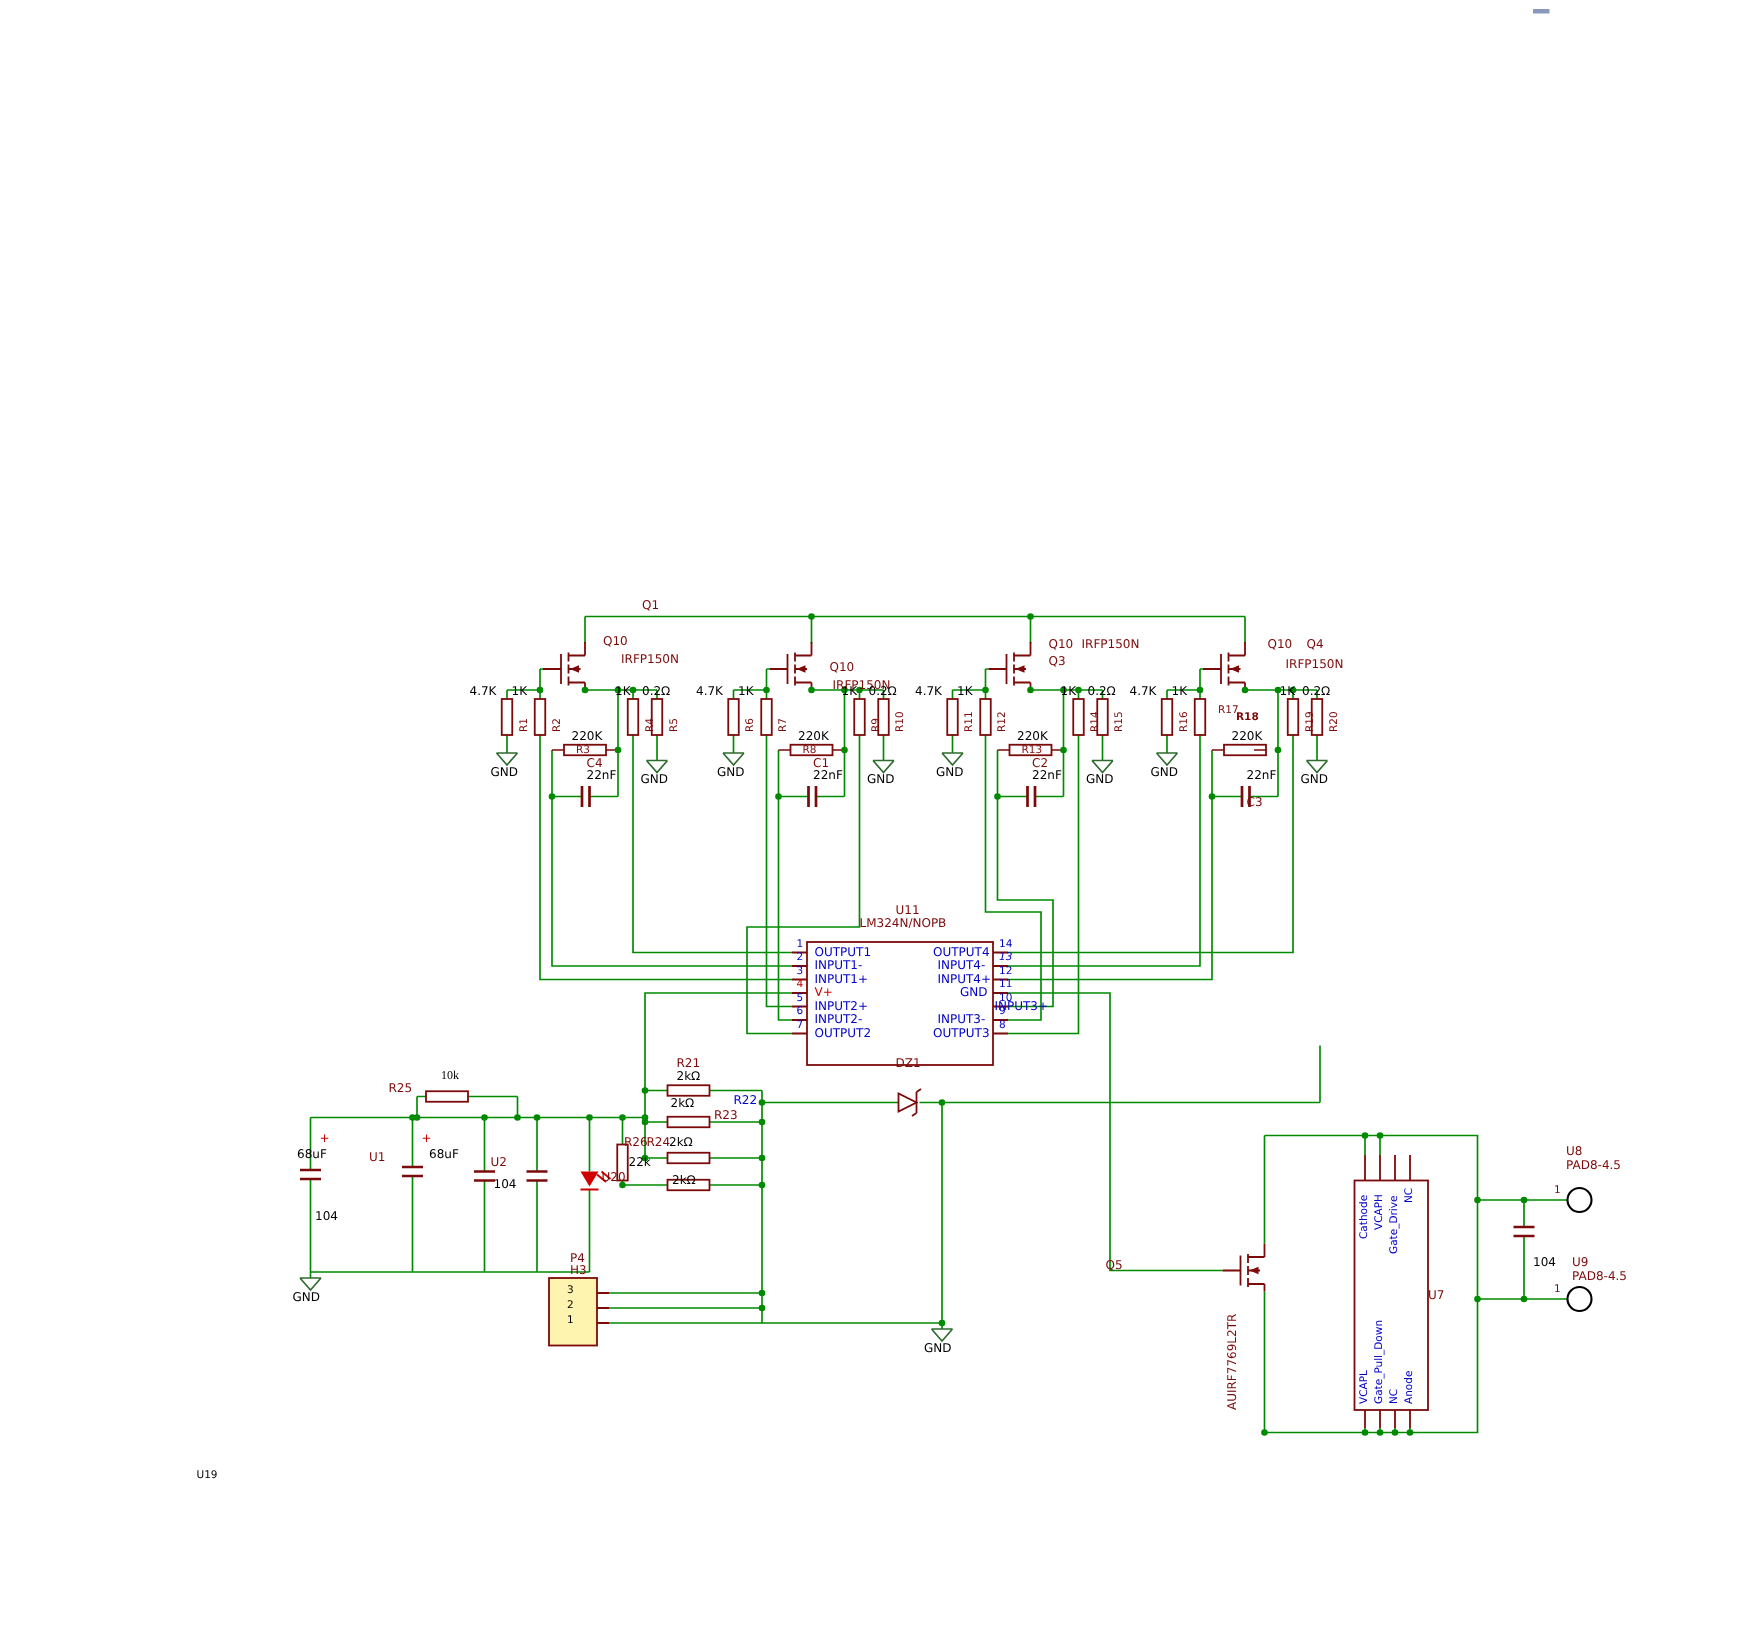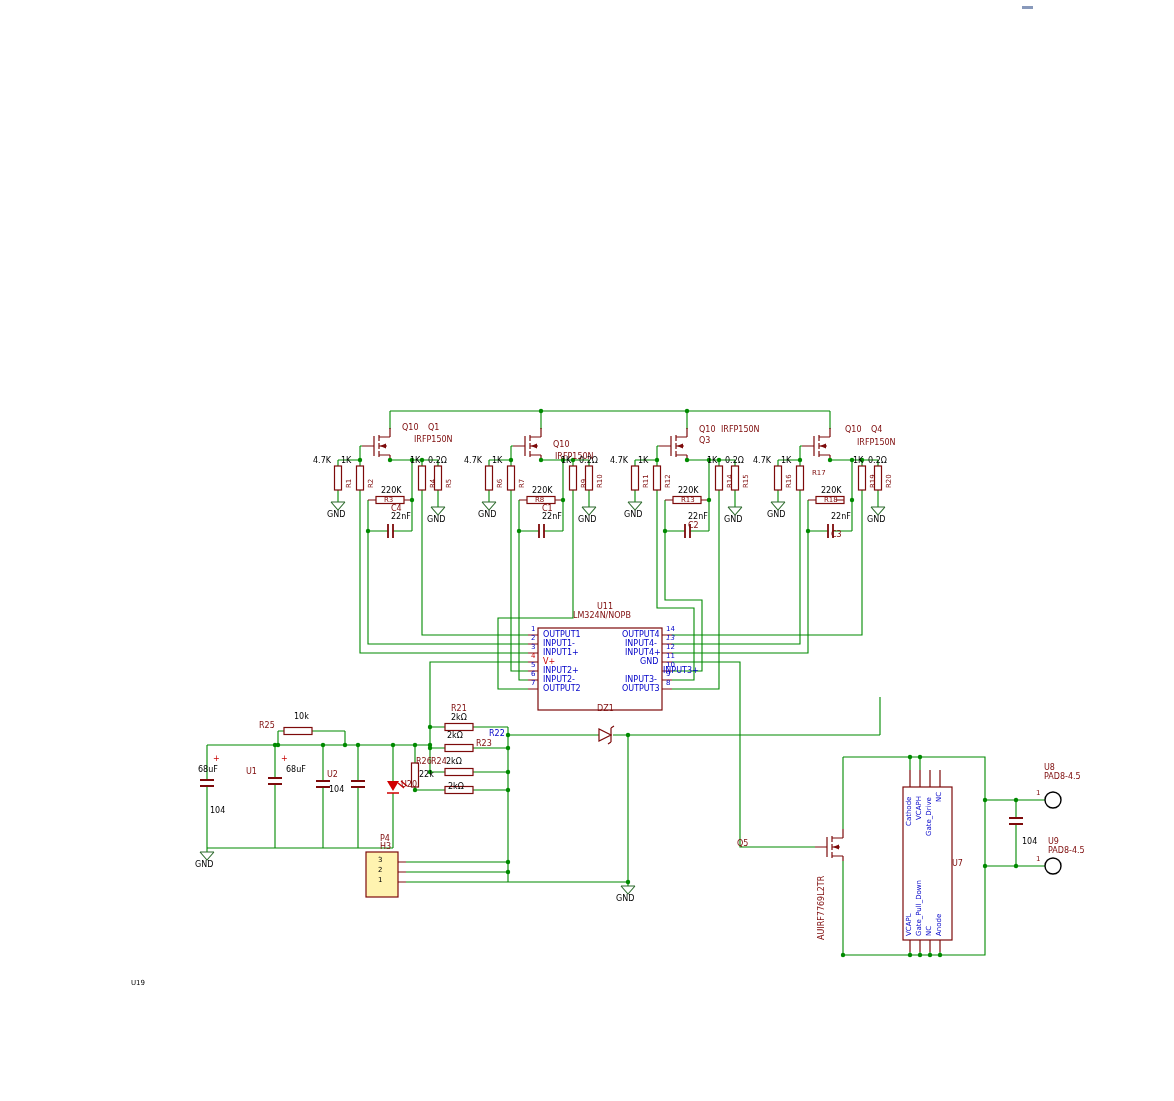--- a/index.html
+++ b/index.html
@@ -214,21 +214,21 @@
         <circle cx="843" cy="955" r="2.2"></circle>
     </g>
   </svg>
 
   <div id="labels">
       <div class="lbl c-k" style="left: 313px; top: 457px;">4.7K</div>
       <div class="lbl c-k" style="left: 341px; top: 457px;">1K</div>
       <div class="lbl c-m rot s7" style="left: 346px; top: 488px;">R1</div>
       <div class="lbl c-m rot s7" style="left: 368px; top: 488px;">R2</div>
       <div class="lbl c-m" style="left: 402px; top: 424px;">Q10</div>
-      <div class="lbl c-m" style="left: 428px; top: 424px;">Q1</div>
+      <div class="lbl c-m" style="left: 428px; top: 400px;">Q1</div>
       <div class="lbl c-m" style="left: 414px; top: 436px;">IRFP150N</div>
       <div class="lbl c-k" style="left: 410px; top: 457px;">1K</div>
       <div class="lbl c-k" style="left: 428px; top: 457px;">0.2Ω</div>
       <div class="lbl c-m rot s7" style="left: 430px; top: 488px;">R4</div>
       <div class="lbl c-m rot s7" style="left: 446px; top: 488px;">R5</div>
       <div class="lbl c-k" style="left: 327px; top: 511px;">GND</div>
       <div class="lbl c-k" style="left: 427px; top: 516px;">GND</div>
       <div class="lbl c-k" style="left: 381px; top: 487px;">220K</div>
       <div class="lbl c-m s7" style="left: 384px; top: 497px;">R3</div>
       <div class="lbl c-m" style="left: 391px; top: 505px;">C4</div>
@@ -257,37 +257,37 @@
       <div class="lbl c-m" style="left: 721px; top: 426px;">IRFP150N</div>
       <div class="lbl c-m" style="left: 699px; top: 437px;">Q3</div>
       <div class="lbl c-k" style="left: 707px; top: 457px;">1K</div>
       <div class="lbl c-k" style="left: 725px; top: 457px;">0.2Ω</div>
       <div class="lbl c-m rot s7" style="left: 727px; top: 488px;">R14</div>
       <div class="lbl c-m rot s7" style="left: 743px; top: 488px;">R15</div>
       <div class="lbl c-k" style="left: 624px; top: 511px;">GND</div>
       <div class="lbl c-k" style="left: 724px; top: 516px;">GND</div>
       <div class="lbl c-k" style="left: 678px; top: 487px;">220K</div>
       <div class="lbl c-m s7" style="left: 681px; top: 497px;">R13</div>
-      <div class="lbl c-m" style="left: 688px; top: 505px; margin-top: 17px;">C2</div>
+      <div class="lbl c-m" style="left: 688px; top: 505px;">C2</div>
       <div class="lbl c-k" style="left: 688px; top: 513px;">22nF</div>
       <div class="lbl c-k" style="left: 753px; top: 457px;">4.7K</div>
       <div class="lbl c-k" style="left: 781px; top: 457px;">1K</div>
       <div class="lbl c-m rot s7" style="left: 786px; top: 488px;">R16</div>
       <div class="lbl c-m s7" style="left: 812px; top: 470px;">R17</div>
       <div class="lbl c-m" style="left: 845px; top: 426px;">Q10</div>
       <div class="lbl c-m" style="left: 871px; top: 426px;">Q4</div>
       <div class="lbl c-m" style="left: 857px; top: 439px;">IRFP150N</div>
       <div class="lbl c-k" style="left: 853px; top: 457px;">1K</div>
       <div class="lbl c-k" style="left: 868px; top: 457px;">0.2Ω</div>
       <div class="lbl c-m rot s7" style="left: 870px; top: 488px;">R19</div>
       <div class="lbl c-m rot s7" style="left: 886px; top: 488px;">R20</div>
       <div class="lbl c-k" style="left: 767px; top: 511px;">GND</div>
       <div class="lbl c-k" style="left: 867px; top: 516px;">GND</div>
       <div class="lbl c-k" style="left: 821px; top: 487px;">220K</div>
-      <div class="lbl c-m s7" style="left: 824px; top: 497px;">R18</div>
+      <div class="lbl c-m s7" style="left: 824px; top: 475px; font-weight: bold;">R18</div>
       <div class="lbl c-m" style="left: 831px; top: 505px; margin-top: 26px;">C3</div>
       <div class="lbl c-k" style="left: 831px; top: 513px;">22nF</div>
       <div class="lbl c-m" style="left: 597px; top: 603px;">U11</div>
       <div class="lbl c-m" style="left: 573px; top: 612px;">LM324N/NOPB</div>
       <div class="lbl c-b s7" style="left: 531px; top: 626px;">1</div>
       <div class="lbl c-b s7" style="left: 531px; top: 635px;">2</div>
       <div class="lbl c-b s7" style="left: 531px; top: 644px;">3</div>
       <div class="lbl c-r s7" style="left: 531px; top: 653px;">4</div>
       <div class="lbl c-b s7" style="left: 531px; top: 662px;">5</div>
       <div class="lbl c-b s7" style="left: 531px; top: 671px;">6</div>
@@ -307,21 +307,21 @@
       <div class="lbl c-b" style="left: 543px; top: 676px;">INPUT2-</div>
       <div class="lbl c-b" style="left: 543px; top: 685px;">OUTPUT2</div>
       <div class="lbl c-b" style="left: 622px; top: 631px;">OUTPUT4</div>
       <div class="lbl c-b" style="left: 625px; top: 640px;">INPUT4-</div>
       <div class="lbl c-b" style="left: 625px; top: 649px;">INPUT4+</div>
       <div class="lbl c-b" style="left: 640px; top: 658px;">GND</div>
       <div class="lbl c-b" style="left: 625px; top: 667px; margin-left: 38px;">INPUT3+</div>
       <div class="lbl c-b" style="left: 625px; top: 676px;">INPUT3-</div>
       <div class="lbl c-b" style="left: 622px; top: 685px;">OUTPUT3</div>
       <div class="lbl c-m" style="left: 259px; top: 722px;">R25</div>
-      <div class="lbl c-k" style="left: 294px; top: 713px;">10k</div>
+      <div class="lbl c-k" style="left: 294px; top: 713px; font-family: Liberation Serif, serif;">10k</div>
       <div class="lbl c-r" style="left: 213px; top: 755px;">+</div>
       <div class="lbl c-k" style="left: 198px; top: 766px;">68uF</div>
       <div class="lbl c-k" style="left: 210px; top: 807px;">104</div>
       <div class="lbl c-m" style="left: 246px; top: 768px;">U1</div>
       <div class="lbl c-r" style="left: 281px; top: 755px;">+</div>
       <div class="lbl c-k" style="left: 286px; top: 766px;">68uF</div>
       <div class="lbl c-m" style="left: 327px; top: 771px;">U2</div>
       <div class="lbl c-k" style="left: 329px; top: 786px;">104</div>
       <div class="lbl c-m" style="left: 401px; top: 781px;">U20</div>
       <div class="lbl c-m" style="left: 451px; top: 705px;">R21</div>

